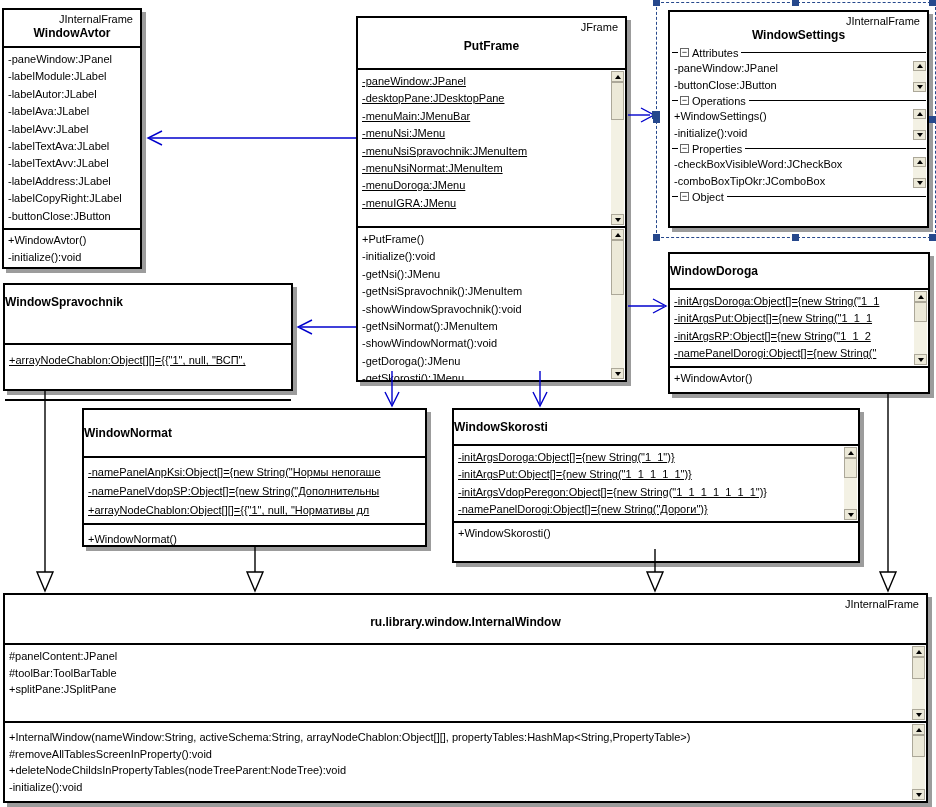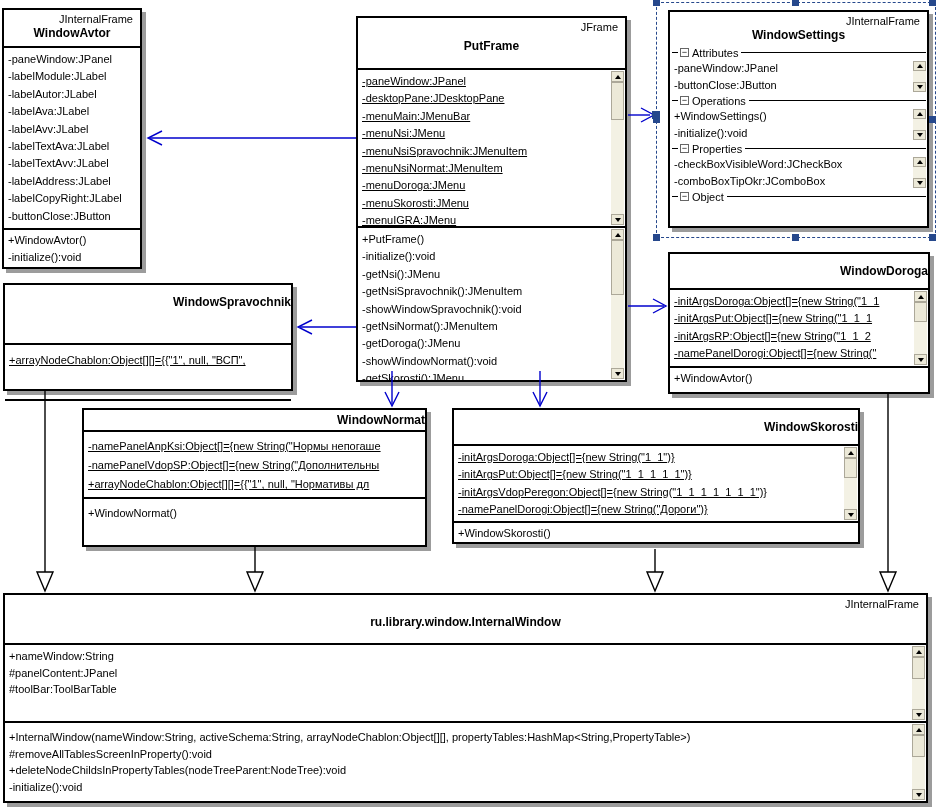--- a/index.html
+++ b/index.html
@@ -8,21 +8,21 @@
           font-family:"Liberation Sans",sans-serif;color:#000;}
   
   .box{position:absolute;background:#fff;border:2px solid #000;
        box-shadow:4px 4px 0 #9c9c9c;display:flex;flex-direction:column;z-index:2;}
   .cmp{position:relative;overflow:hidden;flex:0 0 auto;}
   .cmp.grow{flex:1 1 auto;}
   .cmp + .cmp{border-top:2px solid #000;}
   .stereo{font-size:11px;line-height:13px;text-align:right;padding:1px 4px 0 0;white-space:nowrap;}
   .title{font-weight:bold;font-size:12px;line-height:15px;text-align:center;white-space:nowrap;}
   .title-cmp{padding:2px 3px 5px 3px;}
-  .title-only{display:flex;align-items:center;justify-content:flex-end;}
+  .title-only{display:flex;align-items:center;justify-content:flex-start;}
   .line{font-size:11px;line-height:17.4px;padding-left:4px;white-space:nowrap;}
   .u{text-decoration:underline;}
   .pt3{padding-top:3px;} .pt5{padding-top:5px;} .pt2{padding-top:2px;}
   .lh19 .line{line-height:19px;} .lh165 .line{line-height:16.5px;}
   
   .sb{position:absolute;top:1px;right:1px;bottom:1px;width:13px;background:#f3f1e4;z-index:3;}
   .sb-btn{position:absolute;left:0;width:13px;height:11px;background:#ece9d8;
           border:1px solid #aca899;display:flex;align-items:center;justify-content:center;}
   .sb-up{top:0;} .sb-dn{bottom:0;}
   .sb-thumb{position:absolute;left:0;top:11px;width:13px;background:#ece9d8;border:1px solid #aca899;}
@@ -88,41 +88,40 @@
       <div class="title" style="margin-top:5px;">PutFrame</div>
     </div>
     <div class="cmp pt3" style="height:158px;">
       <div class="line u">-paneWindow:JPanel</div>
       <div class="line u">-desktopPane:JDesktopPane</div>
       <div class="line u">-menuMain:JMenuBar</div>
       <div class="line u">-menuNsi:JMenu</div>
       <div class="line u">-menuNsiSpravochnik:JMenuItem</div>
       <div class="line u">-menuNsiNormat:JMenuItem</div>
       <div class="line u">-menuDoroga:JMenu</div>
-      <div class="line u">-menuSkorosti:JMenu</div>
       <div class="line u">-menuIGRA:JMenu</div>
       <div class="sb">
         <div class="sb-btn sb-up">
             <span class="tri tri-up"></span>
           </div>
         <div class="sb-thumb" style="height:38px;"></div>
         <div class="sb-btn sb-dn">
             <span class="tri tri-dn"></span>
           </div>
       </div>
     </div>
     <div class="cmp grow pt3">
       <div class="line">+PutFrame()</div>
       <div class="line">-initialize():void</div>
       <div class="line">-getNsi():JMenu</div>
       <div class="line">-getNsiSpravochnik():JMenuItem</div>
       <div class="line">-showWindowSpravochnik():void</div>
       <div class="line">-getNsiNormat():JMenuItem</div>
+      <div class="line">-showWindowNormat():void</div>
       <div class="line">-getDoroga():JMenu</div>
-      <div class="line">-showWindowNormat():void</div>
       <div class="line">-getSkorosti():JMenu</div>
       <div class="sb">
         <div class="sb-btn sb-up">
             <span class="tri tri-up"></span>
           </div>
         <div class="sb-thumb" style="height:55px;"></div>
         <div class="sb-btn sb-dn">
             <span class="tri tri-dn"></span>
           </div>
       </div>
@@ -233,34 +232,34 @@
             <span class="tri tri-dn"></span>
           </div>
       </div>
     </div>
     <div class="cmp grow pt2">
       <div class="line">+WindowAvtor()</div>
     </div>
   </div>
 
   <div class="box lh19" style="left:82px;top:408px;width:345px;height:139px;">
-    <div class="cmp title-only" style="height:20px;">
+    <div class="cmp title-only" style="height:46px;">
       <div class="title">WindowNormat</div>
     </div>
     <div class="cmp" style="height:67px;padding-top:5px;">
       <div class="line u">-namePanelAnpKsi:Object[]={new String("Нормы непогаше</div>
       <div class="line u">-namePanelVdopSP:Object[]={new String("Дополнительны</div>
       <div class="line u">+arrayNodeChablon:Object[][]={{"1", null, "Нормативы дл</div>
     </div>
     <div class="cmp grow pt5">
       <div class="line">+WindowNormat()</div>
     </div>
   </div>
 
-  <div class="box" style="left:452px;top:408px;width:408px;height:136px;">
+  <div class="box" style="left:452px;top:408px;width:408px;height:155px;">
     <div class="cmp title-only" style="height:34px;">
       <div class="title">WindowSkorosti</div>
     </div>
     <div class="cmp pt3" style="height:77px;">
       <div class="line u">-initArgsDoroga:Object[]={new String("1_1")}</div>
       <div class="line u">-initArgsPut:Object[]={new String("1_1_1_1_1")}</div>
       <div class="line u">-initArgsVdopPeregon:Object[]={new String("1_1_1_1_1_1_1")}</div>
       <div class="line u">-namePanelDorogi:Object[]={new String("Дороги")}</div>
       <div class="sb">
         <div class="sb-btn sb-up">
@@ -276,23 +275,23 @@
       <div class="line">+WindowSkorosti()</div>
     </div>
   </div>
 
   <div class="box lh165" style="left:3px;top:593px;width:925px;height:210px;">
     <div class="cmp title-cmp" style="height:48px;">
       <div class="stereo">JInternalFrame</div>
       <div class="title" style="margin-top:4px;">ru.library.window.InternalWindow</div>
     </div>
     <div class="cmp pt3" style="height:78px;">
-      <div class="line">+nameWindow:String</div>
       <div class="line">#panelContent:JPanel</div>
       <div class="line">#toolBar:ToolBarTable</div>
+      <div class="line">+splitPane:JSplitPane</div>
       <div class="sb">
         <div class="sb-btn sb-up">
             <span class="tri tri-up"></span>
           </div>
         <div class="sb-thumb" style="height:22px;"></div>
         <div class="sb-btn sb-dn">
             <span class="tri tri-dn"></span>
           </div>
       </div>
     </div>

